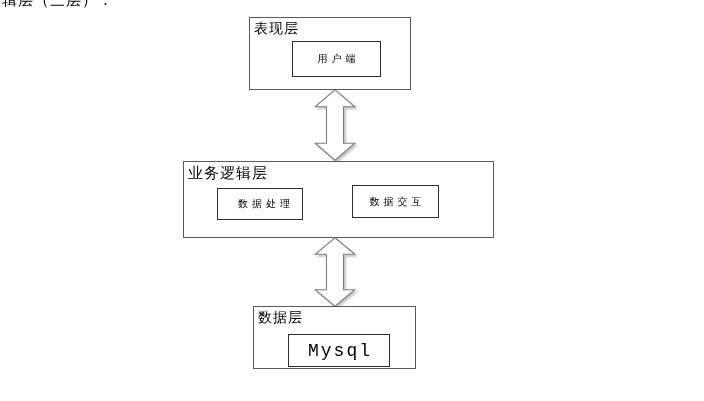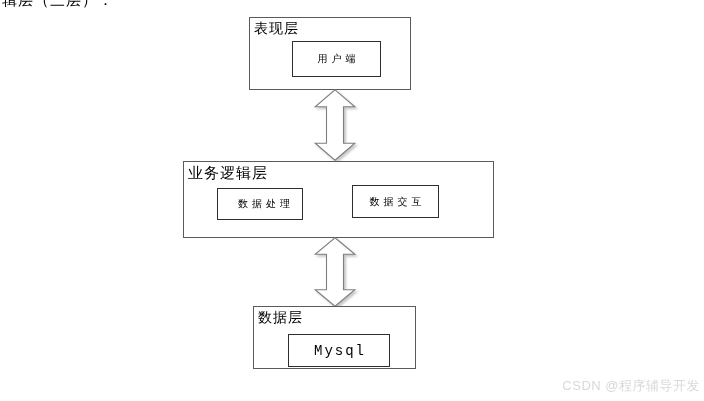--- a/index.html
+++ b/index.html
@@ -50,21 +50,21 @@
     box-sizing:border-box;
     display:flex;align-items:center;justify-content:center;
     white-space:nowrap;
   }
   .comp-client{left:42px;top:23px;width:89px;height:36px;font-size:10px;letter-spacing:4px;padding-left:4px;}
   .comp-process{left:33px;top:26px;width:86px;height:32px;font-size:10px;letter-spacing:4px;padding-left:12px;}
   .comp-exchange{left:168px;top:23px;width:87px;height:33px;font-size:10px;letter-spacing:4px;padding-left:4px;}
   .comp-mysql{
     left:34px;top:27px;width:102px;height:33px;
     font-family:"Liberation Mono","DejaVu Sans Mono",monospace;
-    font-size:14px;letter-spacing:2px;padding-left:2px;
+    font-size:18px;letter-spacing:2px;padding-left:2px;
   }
   
   .arrow{
     position:absolute;left:314px;width:42px;
     filter:drop-shadow(2px 2px 1px rgba(0,0,0,0.22));
   }
   .arrow-1{top:89px;height:72px;}
   .arrow-2{top:237px;height:70px;}
   .arrow path{
     fill:var(--arrow-fill);
@@ -112,15 +112,14 @@
     <path d="M21 0.8 L40.8 17.5 L29.5 17.5 L29.5 53.5 L40.8 53.5 L21 70.2 L1.2 53.5 L12.5 53.5 L12.5 17.5 L1.2 17.5 Z"></path>
   </svg>
 
   <div class="layer-box layer-data">
     <div class="layer-title">数据层</div>
     <div class="component comp-mysql">
       <span>Mysql</span>
     </div>
   </div>
 
-  <div class="watermark">CSDN @程序辅导开发</div>
 
 </div>
 
 </body></html>

